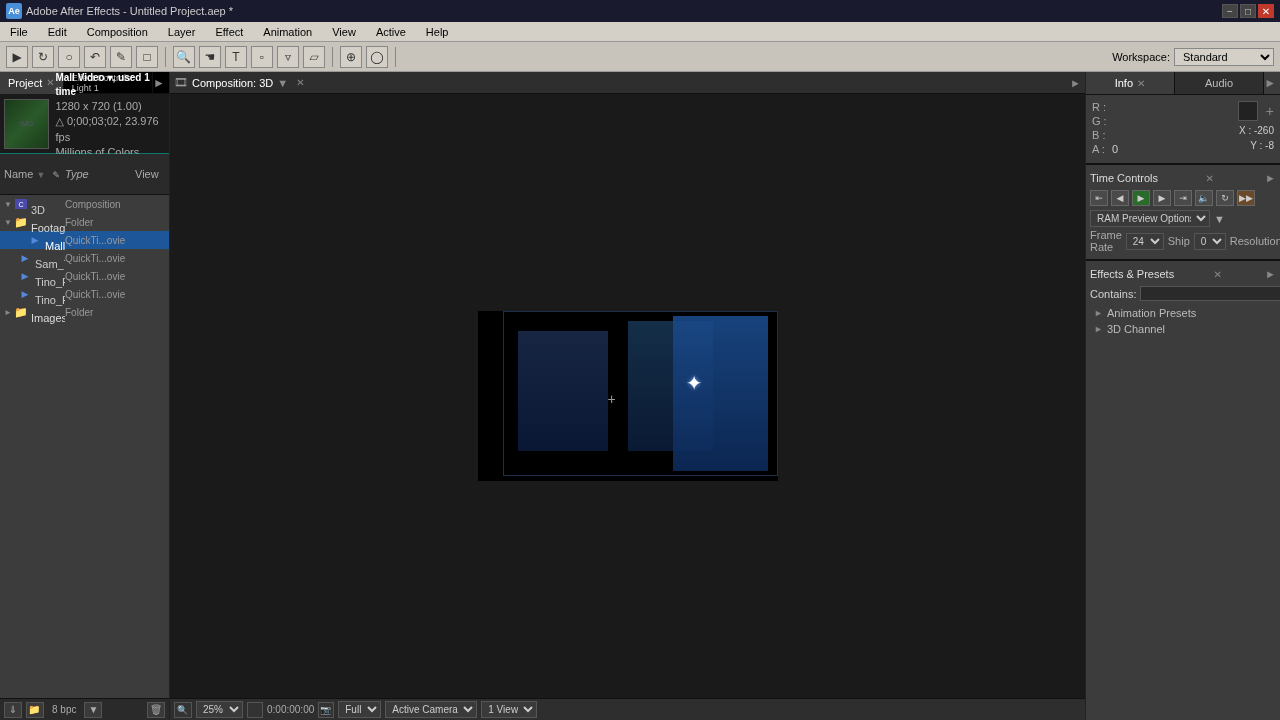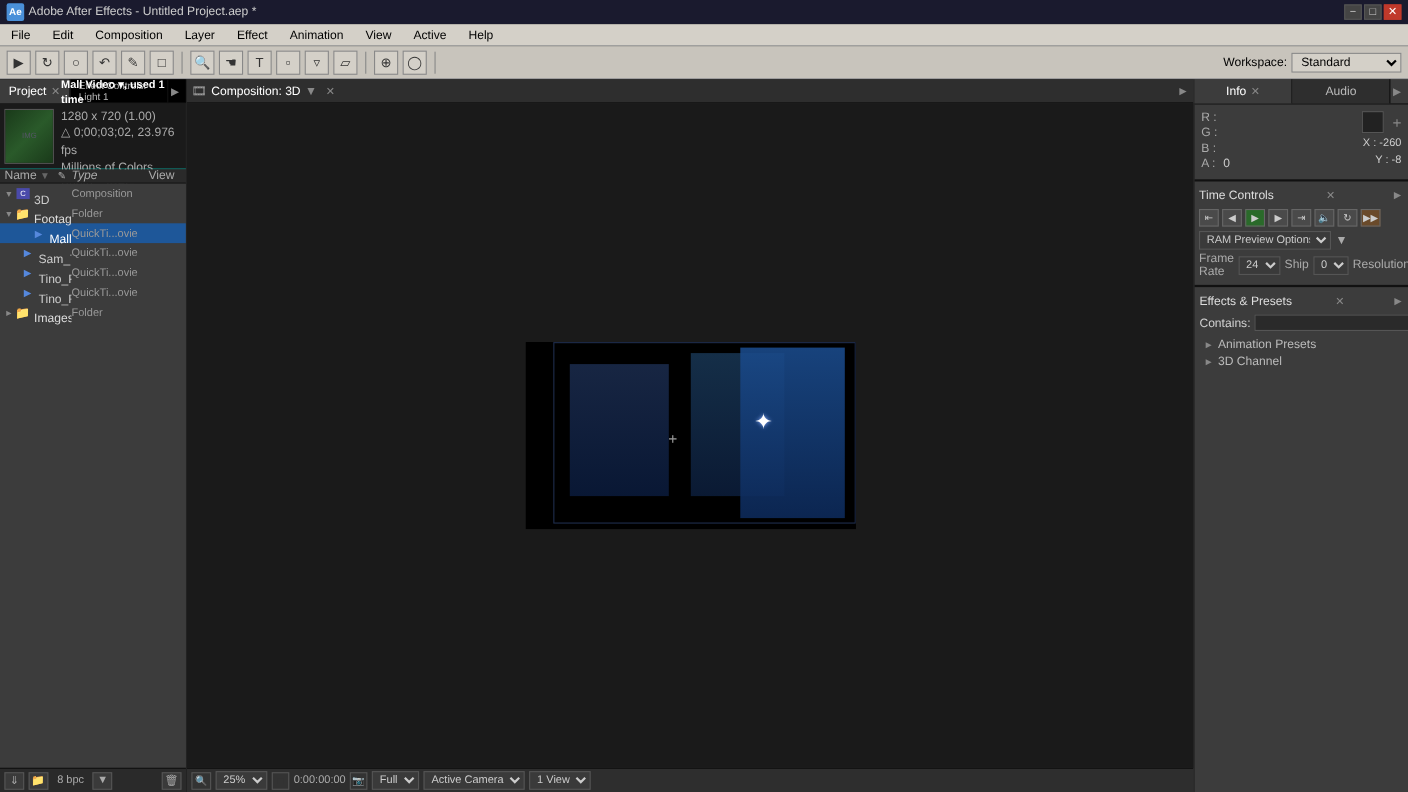--- a/index.html
+++ b/index.html
@@ -117,21 +117,21 @@
 
     
     .project-tree {
       flex: 1;
       overflow-y: auto;
       background: #3c3c3c;
     }
     .tree-header {
       display: flex;
       background: #2a2a2a;
-      padding: 0 4px;
+      padding: 14px 4px;
       border-bottom: 1px solid #111;
       font-size: 10px;
       color: #aaa;
     }
     .tree-header-name { flex: 1; }
     .tree-header-type { width: 70px; font-style: italic; }
     .tree-header-size { width: 30px; }
 
     .tree-item {
       display: flex;

